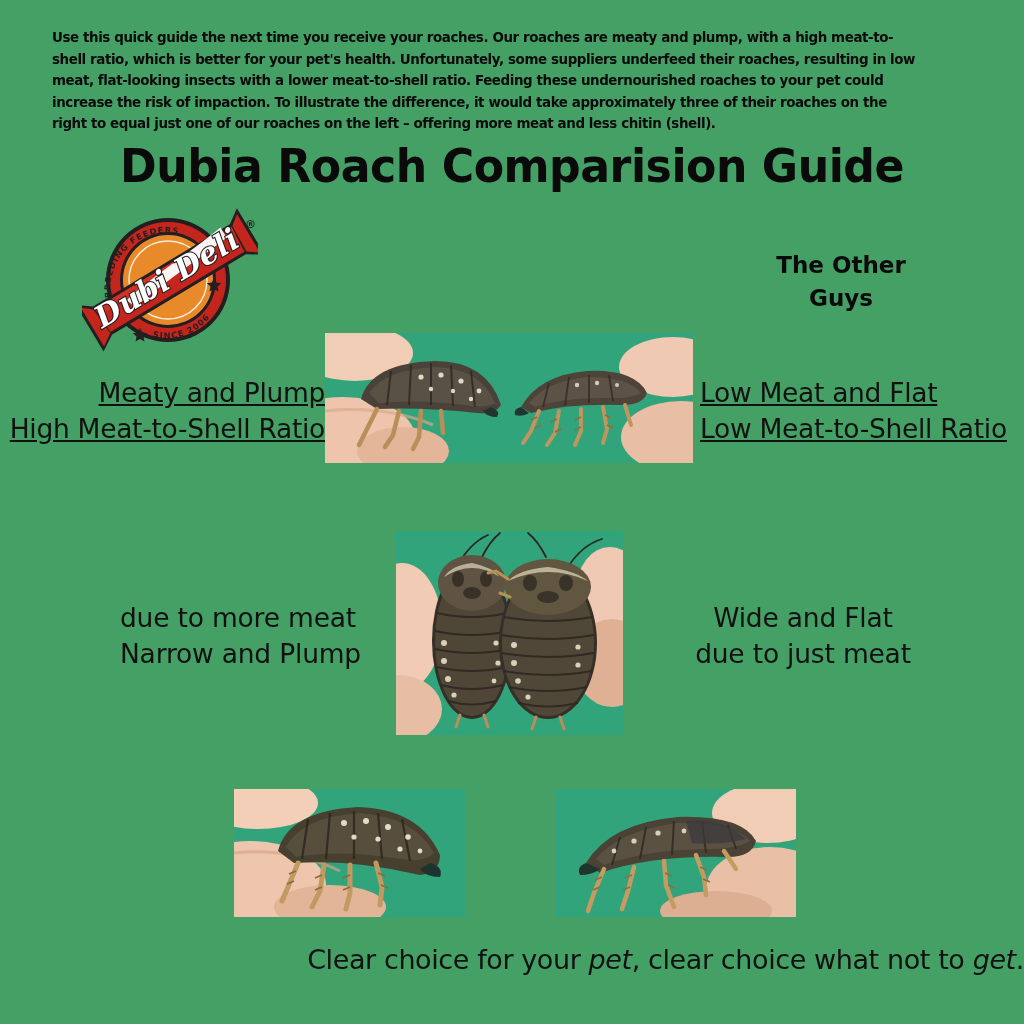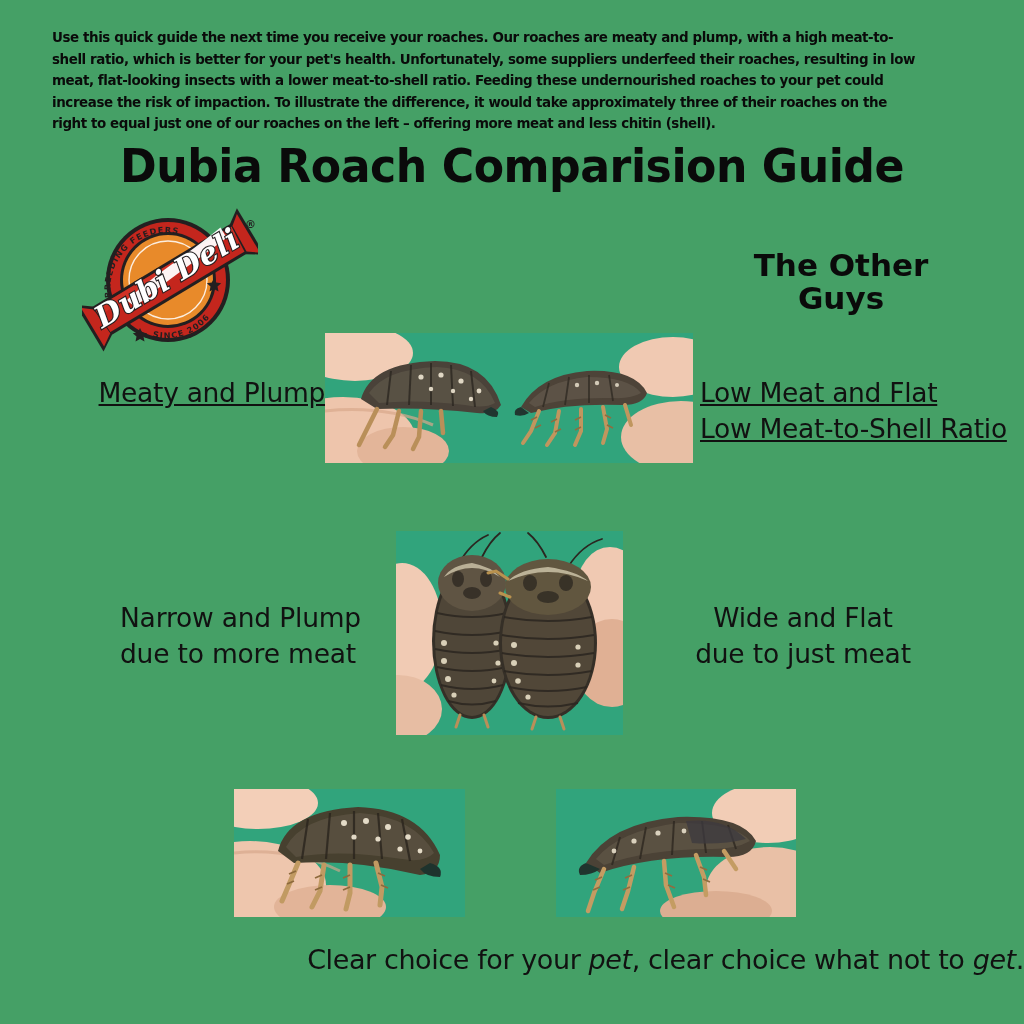--- a/index.html
+++ b/index.html
@@ -62,21 +62,21 @@
 
   
   #other-guys {
     position: absolute;
     left: 726px;
     top: 249px;
     width: 230px;
     text-align: center;
     font-family: "DejaVu Sans", sans-serif;
     font-weight: bold;
-    font-size: 31px;
+    font-size: 23px;
     line-height: 33px;
     color: #0a0a0a;
   }
 
   
   .caption {
     position: absolute;
     font-family: "DejaVu Sans", sans-serif;
     font-weight: normal;
     color: #111;
@@ -181,20 +181,21 @@
     </svg>
   </div>
 
   <div id="other-guys">
     <div>The Other</div>
     <div>Guys</div>
   </div>
 
   <div class="caption cap-row1" id="cap-tl">
     <div>Meaty and Plump</div>
+    <div>High Meat-to-Shell Ratio</div>
   </div>
 
   <div class="photo" id="photo-top">
     <div class="ph-bg"></div>
     <svg viewBox="0 0 368 130" preserveAspectRatio="none">
       <rect x="0" y="0" width="368" height="130" fill="#31a47c"></rect>
 
       <ellipse cx="30" cy="20" rx="58" ry="28" fill="#f2cdb6"></ellipse>
       <ellipse cx="18" cy="104" rx="72" ry="40" fill="#eec5ac"></ellipse>
       <ellipse cx="78" cy="118" rx="46" ry="24" fill="#e3b599"></ellipse>
@@ -258,22 +259,22 @@
       </g>
     </svg>
   </div>
 
   <div class="caption cap-row1" id="cap-tr">
     <div>Low Meat and Flat</div>
     <div>Low Meat-to-Shell Ratio</div>
   </div>
 
   <div class="caption cap-row2" id="cap-ml">
+    <div>due to more meat</div>
     <div>Narrow and Plump</div>
-    <div>due to more meat</div>
   </div>
 
   <div class="photo" id="photo-mid">
     <div class="ph-bg"></div>
     <svg viewBox="0 0 227 204" preserveAspectRatio="none">
       <rect x="0" y="0" width="227" height="204" fill="#31a47c"></rect>
 
       <ellipse cx="6" cy="96" rx="40" ry="64" fill="#f1cbb4"></ellipse>
       <ellipse cx="2" cy="178" rx="44" ry="34" fill="#e7bda3"></ellipse>
 

